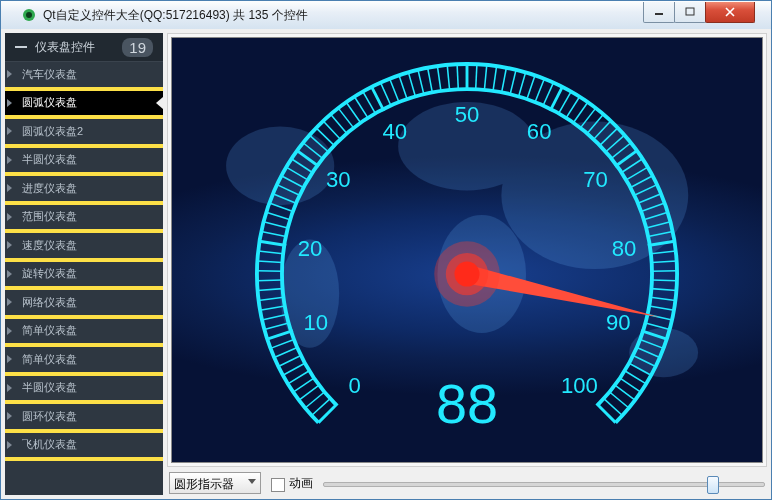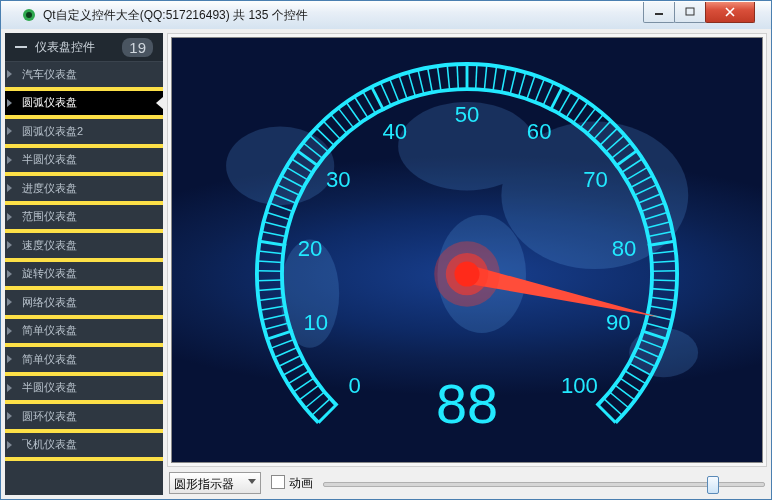--- a/index.html
+++ b/index.html
@@ -22,21 +22,21 @@
 .sb-item.active::after{content:"";position:absolute;right:0;top:50%;transform:translateY(-50%);width:0;height:0;border-top:6px solid transparent;border-bottom:6px solid transparent;border-right:7px solid #f0f0f0}
 .chev{width:0;height:0;border-top:4px solid transparent;border-bottom:4px solid transparent;border-left:5px solid #7f8a96;margin-right:10px}
 .main{flex:1;display:flex;flex-direction:column;gap:4px}
 .canvas-holder{flex:1;background:#f7f7f7;border:1px solid #cfcfcf;position:relative;overflow:hidden}
 .gauge-canvas{position:absolute;inset:3px;background:radial-gradient(ellipse 420px 120px at 52% 56%,#183f8e 0%,#0e2a66 48%,#0b1f4e 70%,#061236 100%);border:1px solid #888}
 .worldmap{position:absolute;inset:0;opacity:0.22;mix-blend-mode:screen}
 .gauge-svg{position:absolute;inset:0;width:100%;height:100%}
 .footer{height:24px;display:flex;align-items:center;gap:10px;padding:0 2px}
 .select{min-width:82px;height:20px;border:1px solid #9c9c9c;background:linear-gradient(#fff,#e6e6e6);display:flex;align-items:flex-end;padding:0 4px;font-size:12px;position:relative}
 .select::after{content:"";position:absolute;right:4px;top:6px;width:0;height:0;border-left:4px solid transparent;border-right:4px solid transparent;border-top:5px solid #555}
-.checkbox{display:flex;align-items:flex-start;gap:4px}
+.checkbox{display:flex;align-items:flex-end;gap:4px}
 .checkbox .box{width:12px;height:12px;border:1px solid #8a8a8a;background:#fff}
 .slider{flex:1;height:20px;position:relative}
 .slider .track{position:absolute;top:9px;left:0;right:0;height:3px;background:#d6d6d6;border:1px solid #b0b0b0;border-radius:2px}
 .slider .thumb{position:absolute;top:3px;width:10px;height:16px;background:linear-gradient(#f5faff,#cde4f7);border:1px solid #5a8ab8;border-radius:2px}
 </style>
 </head>
 <body>
 
 <div class="window">
   <div class="titlebar">

